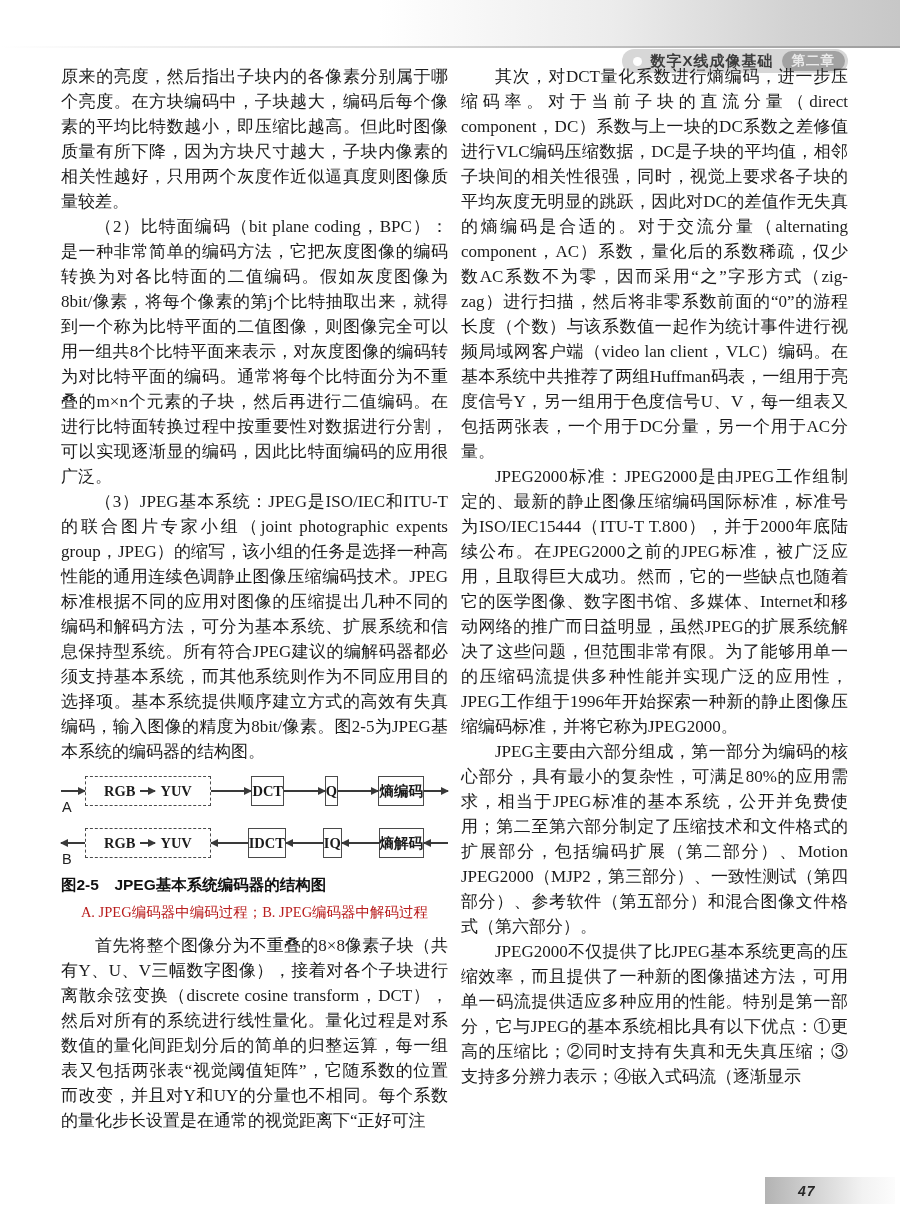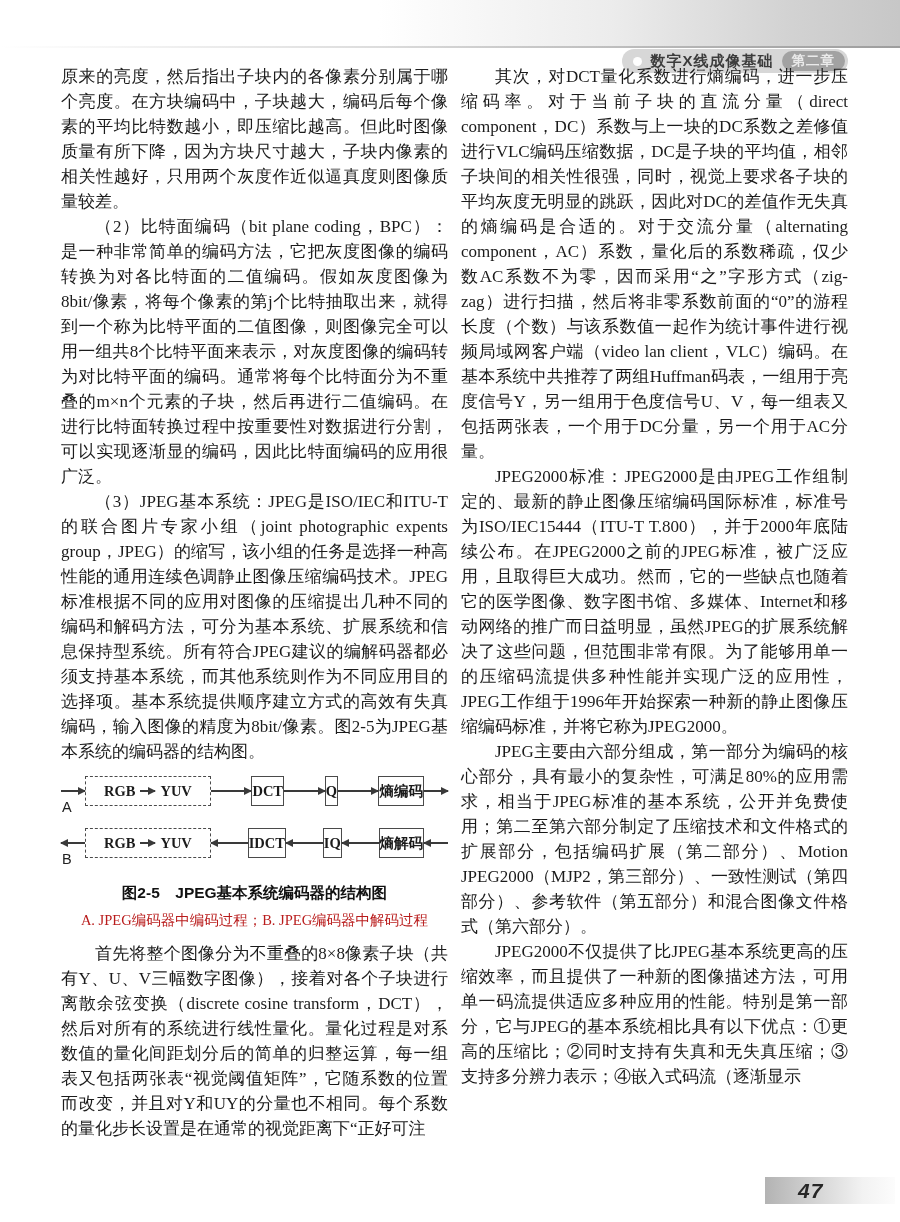--- a/index.html
+++ b/index.html
@@ -71,35 +71,35 @@
     width:0; height:0;
     border-right:8px solid #3a3a3a; border-top:4.2px solid transparent; border-bottom:4.2px solid transparent;
   }
   .dbox {
     border:1.4px solid #4a4a4a; background:#fff;
     padding:5px 0; font-size:14.5px; font-weight:bold; line-height:1.25;
     white-space:nowrap; flex:0 0 auto;
   }
   .dbox.dashed { border-style:dashed; display:flex; align-items:center; gap:5px; padding:5px 18px; }
   .fig-caption {
-    text-align:center; margin-top:20px;
+    margin-top:12px;
     font-family:"Liberation Sans","DejaVu Sans",sans-serif;
     font-weight:bold; font-size:15.5px; color:#111;
   }
   .fig-subcaption { text-align:center; margin-top:3px; font-size:14.5px; color:#b91c1c; }
 
   
   .footer-bar {
     position:absolute; right:5px; bottom:18px; width:130px; height:27px;
     background:linear-gradient(90deg,#b3b3b3 0%,#d9d9d9 45%,#f2f2f2 75%,#fcfcfc 100%);
     display:flex; align-items:center; padding-left:33px;
   }
   .page-number {
     font-family:"Liberation Sans","DejaVu Sans",sans-serif;
-    font-weight:bold; font-style:italic; font-size:21px; color:#272727; letter-spacing:1px;
+    font-weight:bold; font-style:italic; font-size:14px; color:#272727; letter-spacing:1px;
   }
 </style>
 </head>
 <body>
 
 <div class="header-band">
   <div class="header-pill">
     <span class="header-bullet"></span>
     <span class="header-title">数字X线成像基础</span>
     <span class="chapter-badge">第二章</span>

